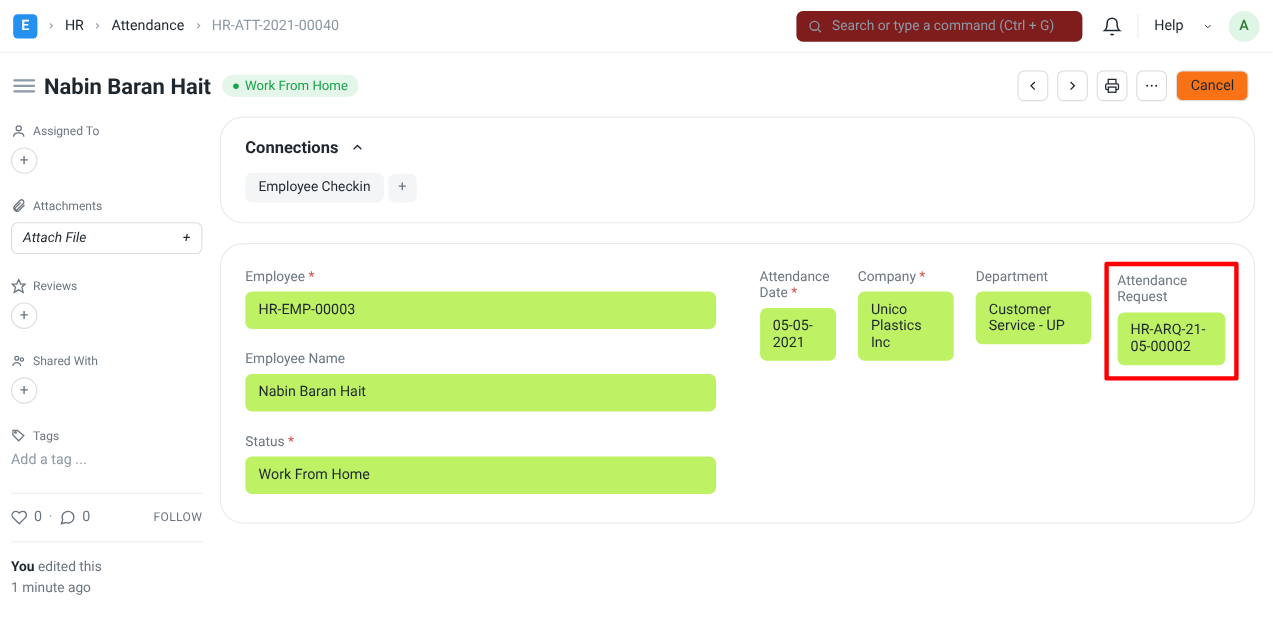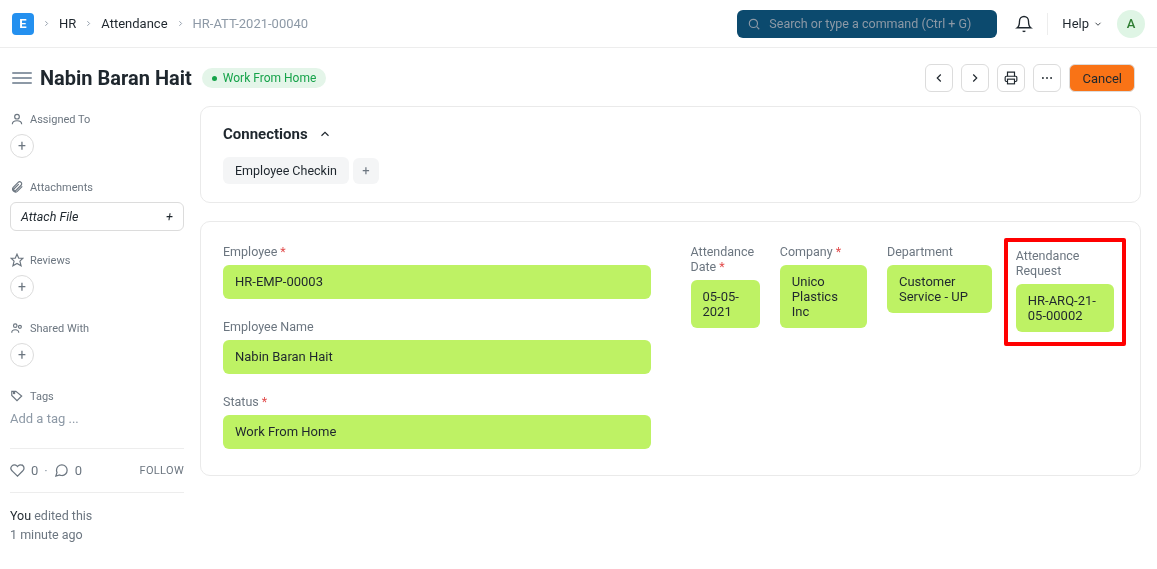--- a/index.html
+++ b/index.html
@@ -6,25 +6,25 @@
   body { background: #fff; color: #1f272e; font-size: 13px; width: 1157px; }
 
   
   .topbar { display: flex; align-items: center; padding: 8px 12px; border-bottom: 1px solid #ededed; height: 48px; }
   .logo { width: 22px; height: 22px; background: #2490ef; border-radius: 4px; color: #fff; display: flex; align-items: center; justify-content: center; font-weight: 700; font-size: 13px; margin-right: 8px; }
   .crumbs { display: flex; align-items: center; gap: 4px; font-size: 13px; }
   .crumbs .sep { color: #8d99a6; }
   .crumbs .crumb { color: #1f272e; padding: 0 4px; }
   .crumbs .crumb.muted { color: #8d99a6; }
   .spacer { flex: 1; }
-  .searchbar { display: flex; align-items: center; background: #0c4a6e; border-radius: 6px; padding: 6px 10px; width: 260px; height: 28px; color: #8d99a6; font-size: 12.5px; gap: 8px; }
+  .searchbar { display: flex; align-items: center; background: #7f1d1d; border-radius: 6px; padding: 6px 10px; width: 260px; height: 28px; color: #8d99a6; font-size: 12.5px; gap: 8px; }
   .top-actions { display: flex; align-items: center; gap: 14px; margin-left: 18px; }
   .notif-icon { width: 18px; height: 18px; color: #1f272e; }
   .divider-v { width: 1px; height: 22px; background: #ededed; }
-  .help { display: flex; align-items: center; gap: 4px; font-size: 13px; }
+  .help { display: flex; align-items: center; gap: 17px; font-size: 13px; }
   .avatar { width: 28px; height: 28px; border-radius: 50%; background: #dff5e5; color: #2e7d32; display: flex; align-items: center; justify-content: center; font-size: 13px; font-weight: 500; }
 
   
   .page-head { display: flex; align-items: center; padding: 16px 22px 10px 12px; }
   .menu-toggle { width: 20px; height: 18px; color: #6c7680; margin-right: 8px; display:flex; flex-direction:column; justify-content:space-between; padding:3px 0;}
   .menu-toggle span{height:2px;background:#8d99a6;border-radius:1px;}
   .page-title { font-size: 20px; font-weight: 700; margin-right: 10px; }
   .status-pill { background: #e4f5e9; color: #16a34a; font-size: 12px; padding: 3px 10px; border-radius: 10px; display: inline-flex; align-items: center; gap: 6px; }
   .status-dot { width: 5px; height: 5px; border-radius: 50%; background: #16a34a; }
   .header-actions { display: flex; align-items: center; gap: 8px; }
@@ -37,24 +37,24 @@
   .side-label { display: flex; align-items: center; gap: 6px; color: #6c7680; margin-bottom: 8px; font-size: 11px;}
   .side-label svg { width: 14px; height: 14px; }
   .circle-add { width: 24px; height: 24px; border: 1px solid #dcdcdc; border-radius: 50%; display: flex; align-items: center; justify-content: center; color: #6c7680; cursor: pointer; font-size: 14px; }
   .side-section { margin-bottom: 22px; }
   .attach-box { border: 1px solid #dcdcdc; border-radius: 6px; display: flex; align-items: center; justify-content: space-between; padding: 6px 10px; font-size: 12.5px; color: #1f272e; cursor: pointer; font-style: italic; }
   .tag-input { color: #8d99a6; font-size: 13px; }
   .sep-h { border-top: 1px solid #ededed; margin: 14px 0; }
   .like-row { display: flex; align-items: center; gap: 6px; color: #6c7680; font-size: 13px; }
   .follow { margin-left: auto; font-size: 11px; letter-spacing: .03em; color: #6c7680; }
   .edit-note { color: #6c7680; font-size: 12.5px; line-height: 1.5; margin-top: 10px;}
-  .edit-note b { color: #1f272e; font-weight: 400; }
+  .edit-note b { color: #1f272e; font-weight: 700; }
 
   .main { flex: 1; padding: 4px 16px 20px 0; }
-  .card { background: #fff; border: 1px solid #eaeaea; border-radius: 10px; padding: 18px 22px; margin-bottom: 18px; box-shadow: 0 0 0 rgba(0,0,0,0); }
+  .card { background: #fff; border: 1px solid #eaeaea; border-radius: 21px; padding: 18px 22px; margin-bottom: 18px; box-shadow: 0 0 0 rgba(0,0,0,0); }
   .card-head { display: flex; align-items: center; gap: 10px; font-weight: 700; font-size: 15px; margin-bottom: 14px; }
   .conn-row{display:flex;align-items:center;gap:4px;}
   .chip { background: #f4f5f6; border-radius: 6px; padding: 6px 12px; font-size: 12.5px; color: #1f272e; display: inline-flex; }
   .chip-add { width: 26px; height: 26px; background: #f4f5f6; border-radius: 6px; display: inline-flex; align-items: center; justify-content: center; cursor: pointer; color: #6c7680; }
 
   .form-grid { display: grid; grid-template-columns: 1fr 1fr; column-gap: 40px; row-gap: 20px; }
   .field-label { font-size: 12.5px; color: #6c7680; margin-bottom: 6px; }
   .req { color: #e24c4c; }
   .field-input { background: #bef264; border-radius: 6px; padding: 9px 12px; font-size: 13px; color: #1f272e; min-height: 34px;}
   .col-right { display: flex; flex-direction: row; gap: 20px; }

